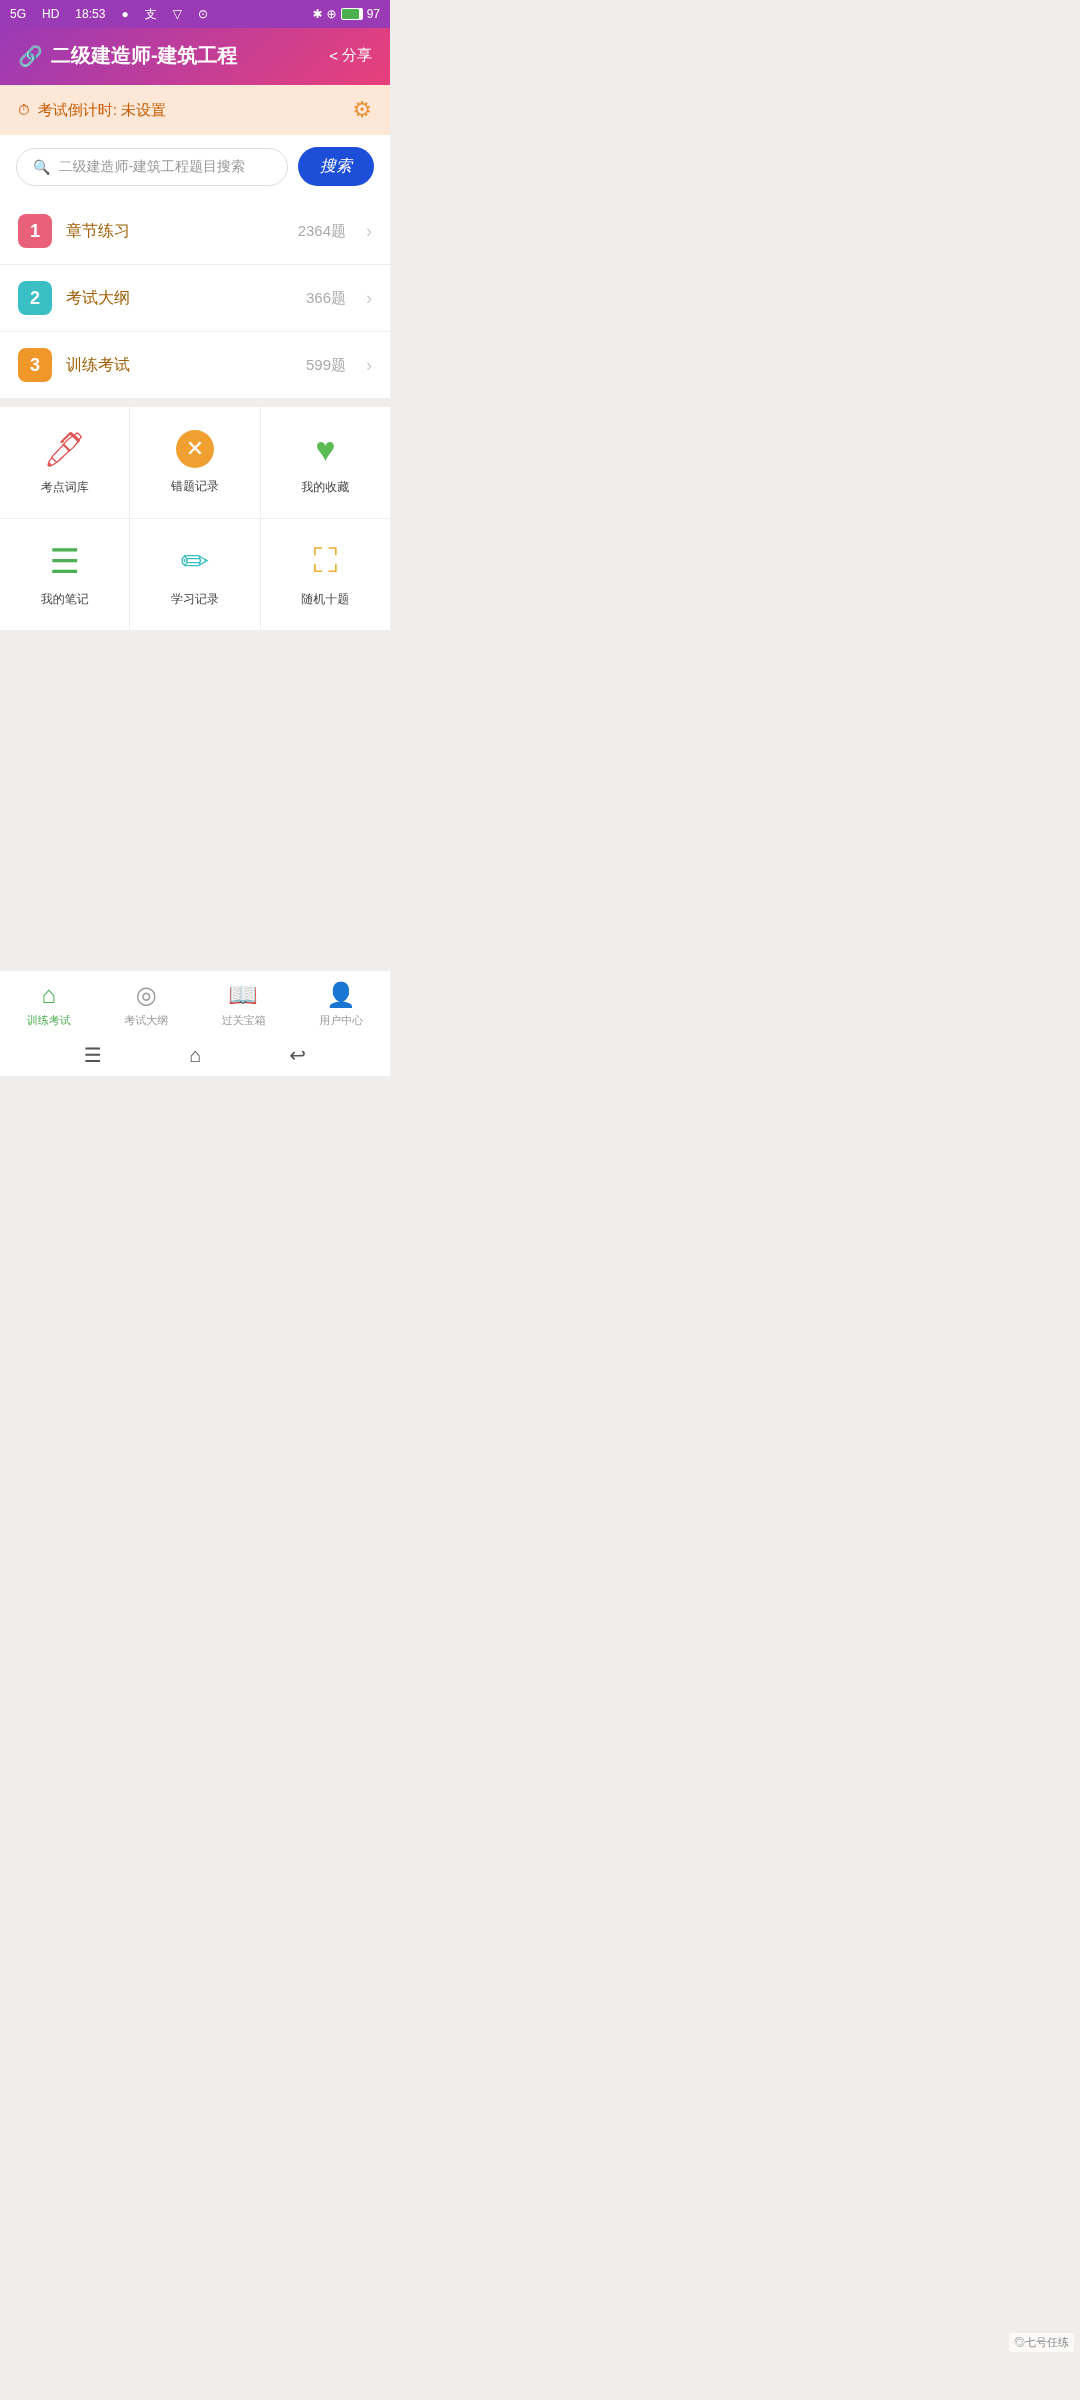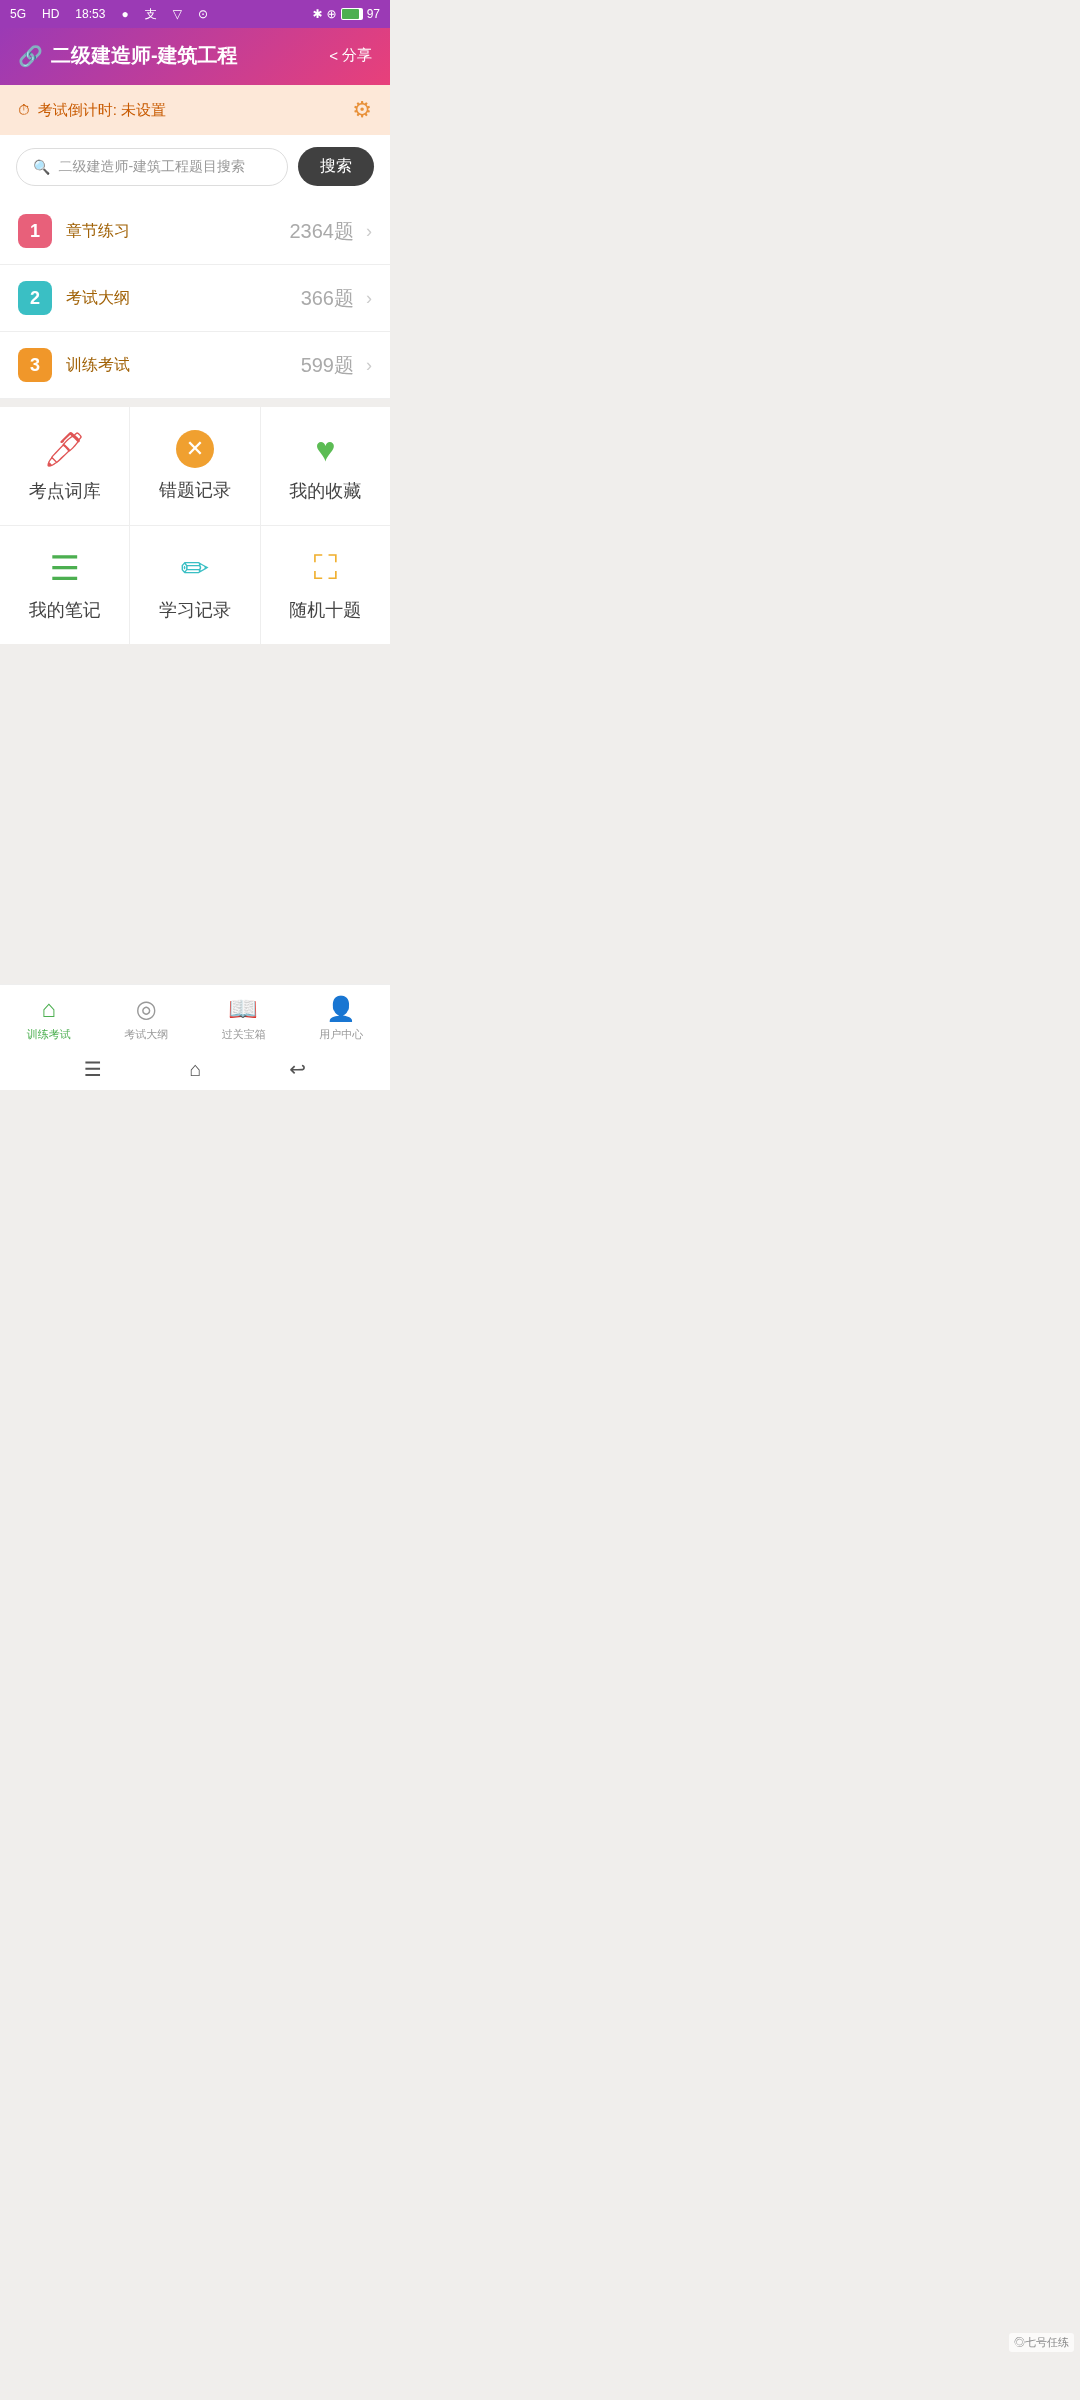--- a/index.html
+++ b/index.html
@@ -90,28 +90,29 @@
       border: 1px solid #ddd;
       border-radius: 22px;
       padding: 9px 16px;
       font-size: 14px;
       color: #999;
       display: flex;
       align-items: center;
       gap: 8px;
     }
     .search-btn {
-      background: #404040;
+      background: #1d4ed8;
       color: white;
       border: none;
       border-radius: 22px;
       padding: 9px 22px;
       font-size: 16px;
       font-weight: 500;
       cursor: pointer;
+      font-style: italic;
     }
 
     
     .menu-list { background: white; }
     .menu-item {
       display: flex;
       align-items: center;
       padding: 16px 18px;
       border-bottom: 1px solid #eee;
       cursor: pointer;
@@ -130,42 +131,42 @@
       flex-shrink: 0;
     }
     .badge-pink { background: #e8607a; }
     .badge-teal { background: #3abfc4; }
     .badge-orange { background: #f0972a; }
     .menu-label {
       flex: 1;
       font-size: 16px;
       color: #a16207;
     }
-    .menu-count { color: #aaa; font-size: 20px; margin-right: 12px; }
+    .menu-count { color: #aaa; font-size: 15px; margin-right: 20px; }
     .menu-arrow { color: #ccc; font-size: 18px; }
 
     
     .grid-section { background: white; margin-top: 8px; }
     .grid-row {
       display: flex;
       border-bottom: 1px solid #eee;
     }
     .grid-cell {
       flex: 1;
       display: flex;
       flex-direction: column;
       align-items: center;
       justify-content: center;
       padding: 22px 10px;
       border-right: 1px solid #eee;
       cursor: pointer;
     }
     .grid-cell:last-child { border-right: none; }
     .grid-icon { font-size: 34px; margin-bottom: 10px; }
-    .grid-label { font-size: 18px; color: #444; }
+    .grid-label { font-size: 12px; color: #444; }
 
     
     .content-area {
       background: #f0eeec;
       height: 340px;
     }
 
     
     .bottom-nav {
       background: white;

